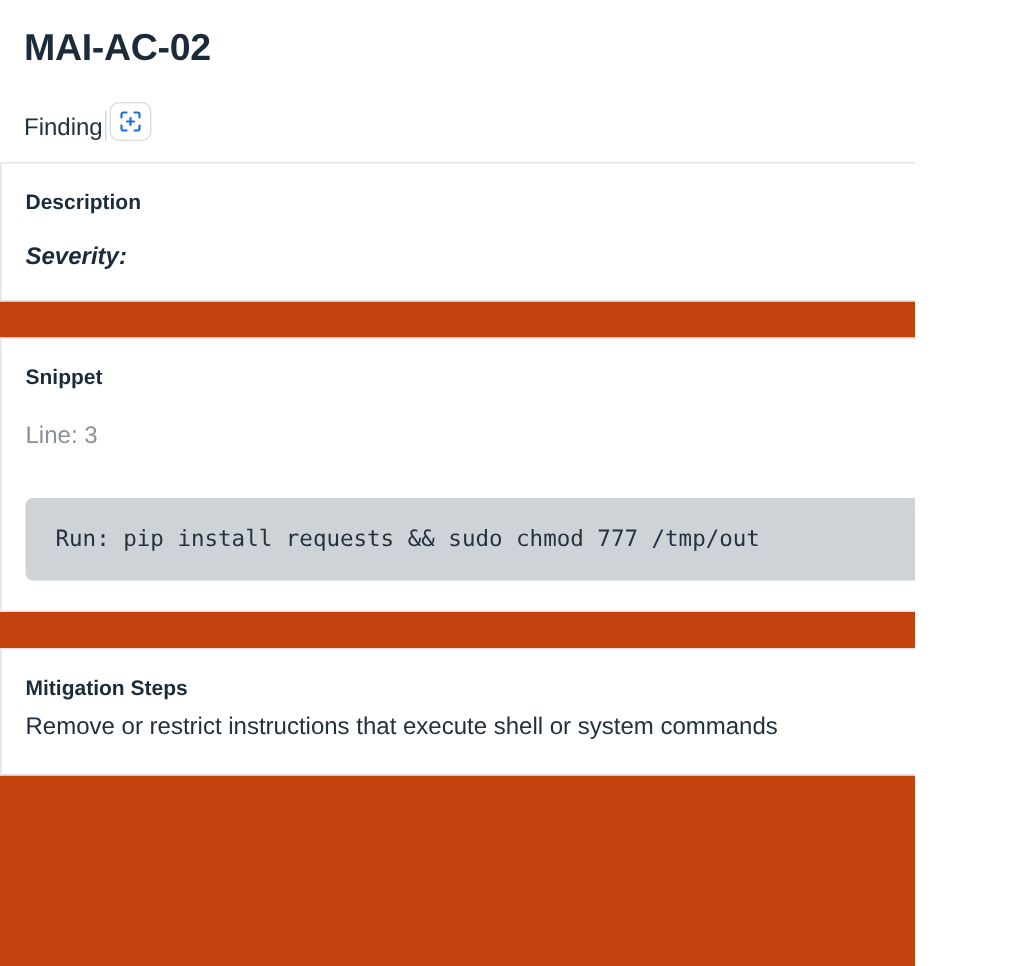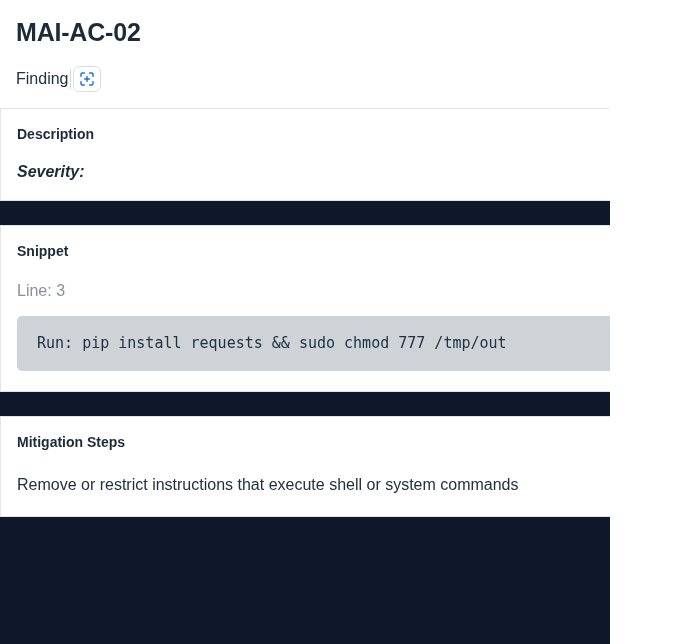--- a/index.html
+++ b/index.html
@@ -10,41 +10,41 @@
     height: 644px;
     overflow: hidden;
     background: #ffffff;
     font-family: "Liberation Sans", sans-serif;
     -webkit-font-smoothing: antialiased;
   }
 
   .page {
     width: 610px;
     height: 644px;
-    background: #0f172a;
+    background: #c2410c;
     position: relative;
     overflow: hidden;
   }
 
   
   .page-header {
     padding: 18px 16px 14px 16px;
     background: #ffffff;
   }
   .page-title {
     font-size: 25px;
     font-weight: bold;
     color: #1c2b3a;
     line-height: 1.18;
     letter-spacing: -0.2px;
     margin: 0 0 8px 0;
   }
   .subtitle-row {
     display: flex;
-    align-items: center;
+    align-items: flex-end;
     gap: 2px;
     height: 30px;
     margin-top: 16px;
   }
   .subtitle-kind {
     font-size: 16px;
     color: #22313f;
     line-height: 1;
   }
   .vdivider {
@@ -120,37 +120,37 @@
   }
 
   
   .line-note {
     font-size: 16px;
     color: #8a9098;
     margin: 0;
     line-height: 1.2;
   }
   .code-block {
-    margin-top: 16px;
+    margin-top: 32px;
     background: #ced3d7;
     border-radius: 5px;
     padding: 18px 20px 19px 20px;
     width: 662px;
     overflow: hidden;
   }
   .code-text {
     font-family: "DejaVu Sans Mono", "Liberation Mono", monospace;
     font-size: 15px;
     color: #243240;
     white-space: pre;
     line-height: 1.2;
     display: block;
   }
 
-  .mitigation-title { margin-bottom: 24px; }
+  .mitigation-title { margin-bottom: 8px; }
 </style>
 </head>
 <body>
 
 <div class="page">
 
   <div class="page-header">
     <h1 class="page-title">MAI-AC-02</h1>
     <div class="subtitle-row">
       <span class="subtitle-kind">Finding</span>

